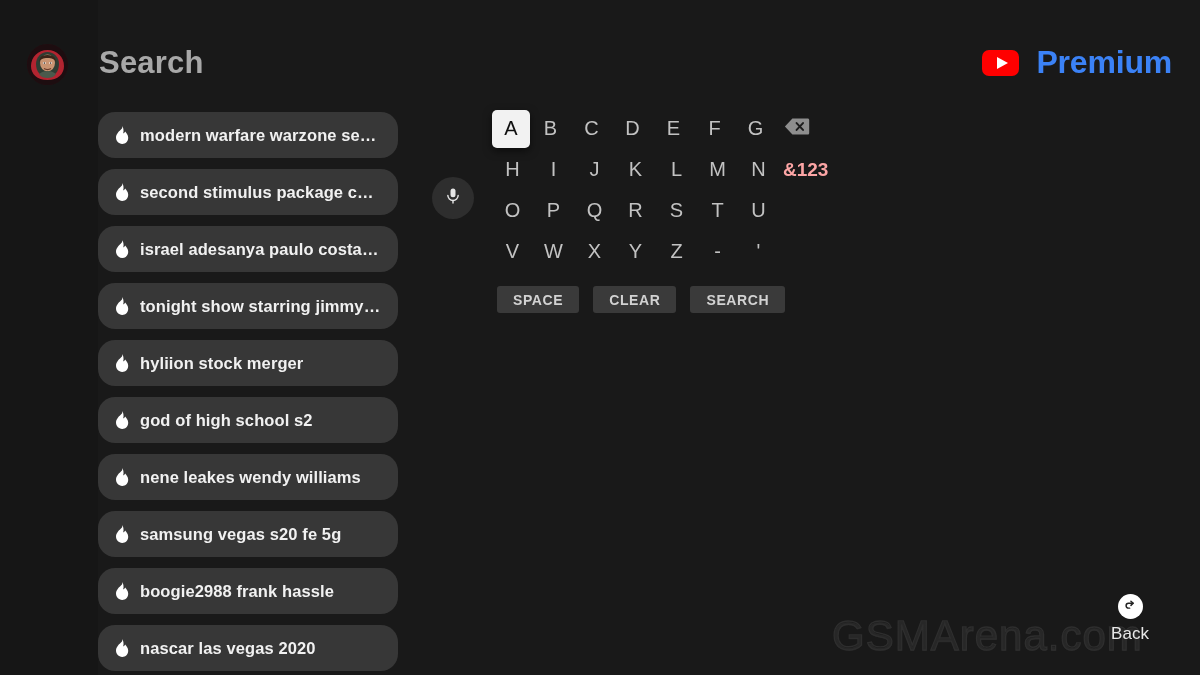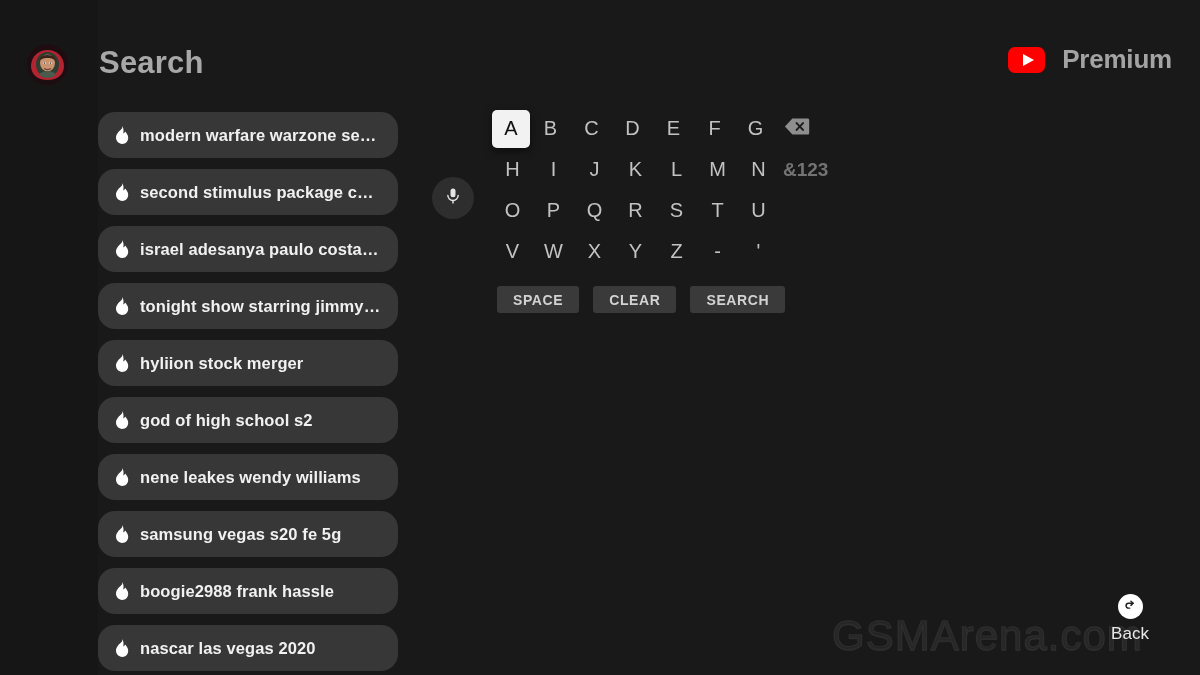--- a/index.html
+++ b/index.html
@@ -102,23 +102,23 @@
     justify-content: center;
   }
   .yt-mark .tri {
     width: 0; height: 0;
     border-left: 11px solid #fff;
     border-top: 6.5px solid transparent;
     border-bottom: 6.5px solid transparent;
     margin-left: 3px;
   }
   .premium-text {
-    font-size: 26px;
+    font-size: 32px;
     font-weight: bold;
-    color: #a3a3a3;
+    color: #3b82f6;
     letter-spacing: -.2px;
     margin-left: 8px;
   }
 
   
   .suggestions {
     position: absolute;
     left: 98px;
     top: 112px;
     display: flex;
@@ -186,21 +186,21 @@
     color: #0f0f0f;
     width: 38px;
     height: 38px;
     border-radius: 5px;
     box-shadow: 0 3px 9px rgba(0,0,0,.55);
   }
   .key.wide {
     width: 76px;
     font-size: 19px;
     font-weight: bold;
-    color: #737373;
+    color: #fca5a5;
     justify-content: flex-start;
     padding-left: 4px;
   }
   .key.backspace { width: 41px; }
 
   .kb-actions {
     display: flex;
     gap: 14px;
     margin-top: 14px;
     margin-left: 5px;

